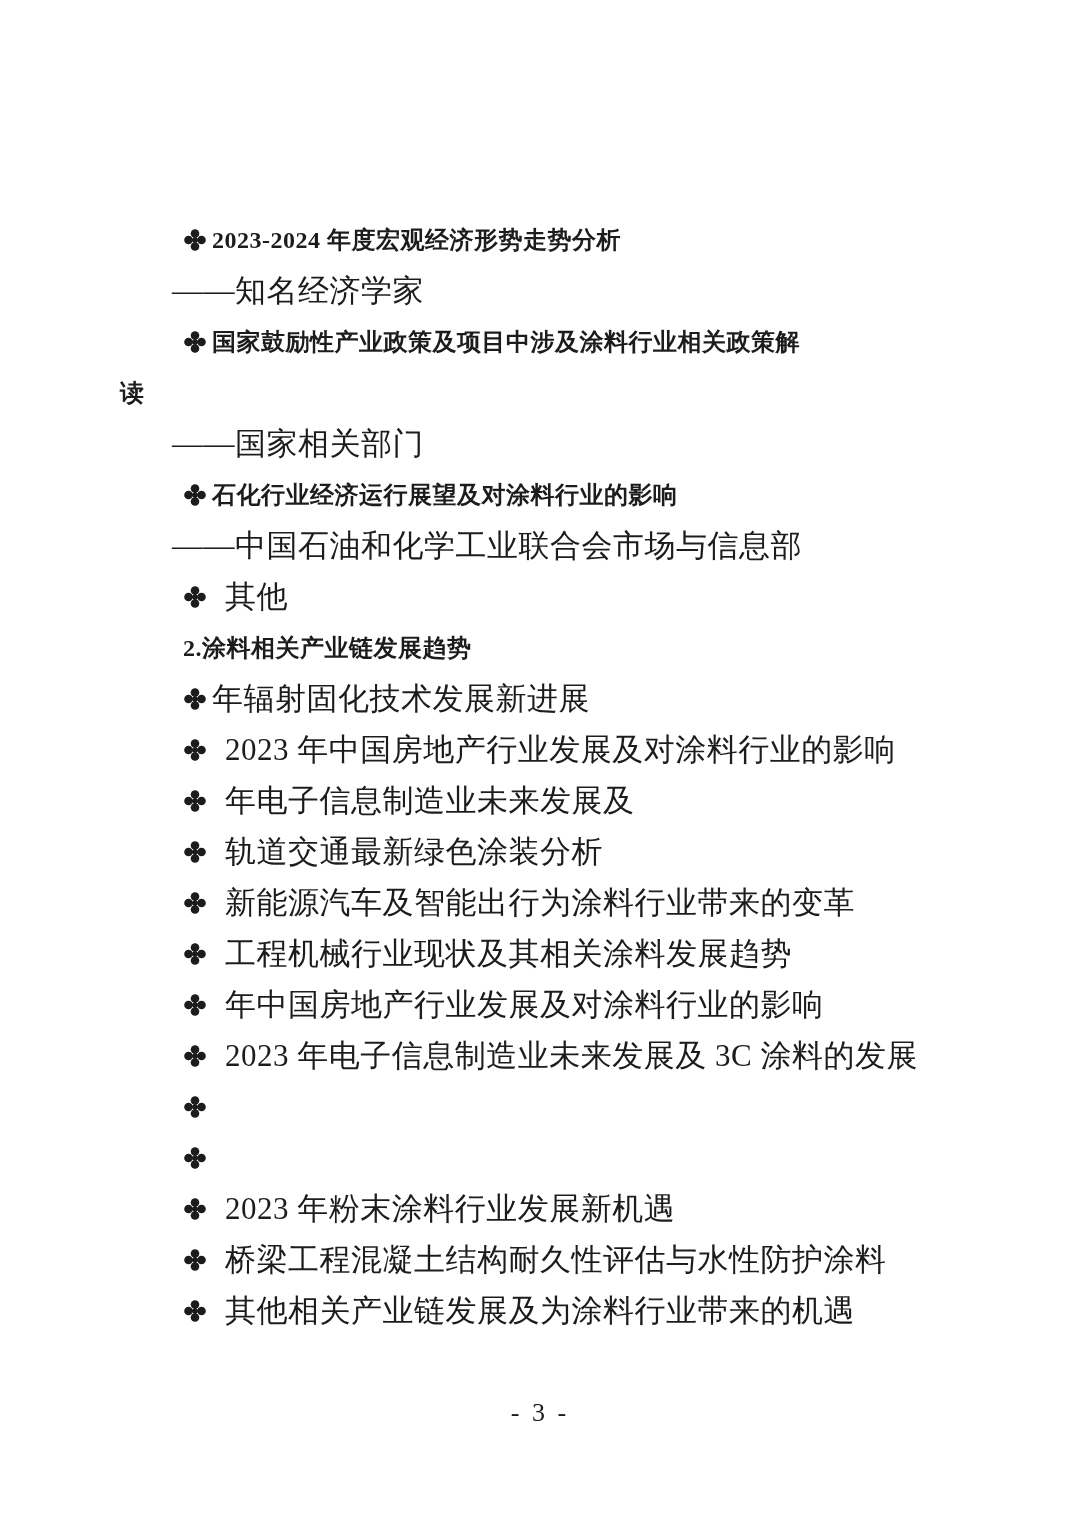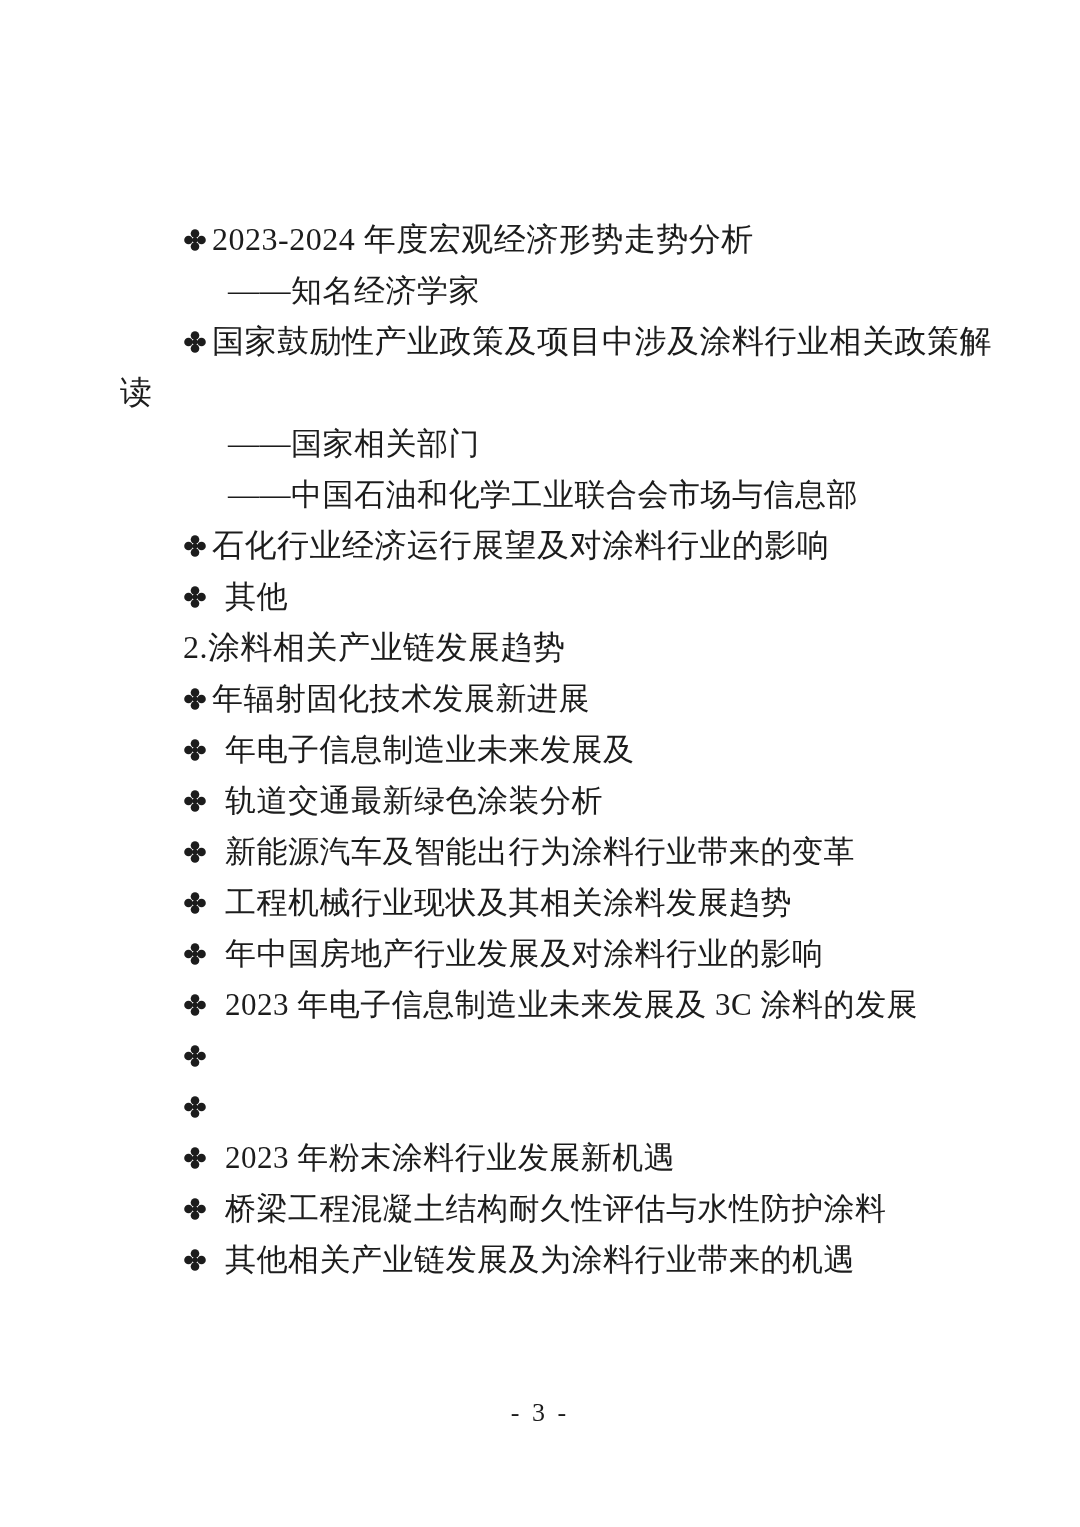--- a/index.html
+++ b/index.html
@@ -29,25 +29,25 @@
     right: 112px;
   }
   .row {
     height: 51px;
     display: flex;
     align-items: center;
     white-space: nowrap;
     font-size: 31px;
     letter-spacing: 0.5px;
   }
-  .row.bold { font-weight: normal; font-size: 32px; }
+  .row.bold { font-weight: bold; font-size: 24px; }
   .row .txt { display: inline-block; }
   
   .indent-item  { margin-left: 63px; }   
-  .indent-dash  { margin-left: 108px; }  
+  .indent-dash  { margin-left: 52px; }  
   .indent-none  { margin-left: 0; }      
   .bullet {
     display: inline-flex;
     align-items: center;
     justify-content: center;
     width: 24px;
     height: 24px;
     margin-right: 5px;
     flex: 0 0 auto;
   }
@@ -105,33 +105,33 @@
     </div>
 
     <div class="row bold indent-none">
       <span class="txt">读</span>
     </div>
 
     <div class="row indent-dash">
       <span class="txt">——国家相关部门</span>
     </div>
 
+    <div class="row bold indent-item">
+      <span class="bullet">
+          <svg width="22" height="22" viewBox="0 0 22 22">
+            <use href="#clover"></use>
+          </svg>
+        </span>
+      <span class="txt">石化行业经济运行展望及对涂料行业的影响</span>
+    </div>
+
     <div class="row indent-dash">
       <span class="txt">——中国石油和化学工业联合会市场与信息部</span>
     </div>
 
-    <div class="row bold indent-item">
-      <span class="bullet">
-          <svg width="22" height="22" viewBox="0 0 22 22">
-            <use href="#clover"></use>
-          </svg>
-        </span>
-      <span class="txt">石化行业经济运行展望及对涂料行业的影响</span>
-    </div>
-
     <div class="row indent-item wide-gap">
       <span class="bullet">
           <svg width="22" height="22" viewBox="0 0 22 22">
             <use href="#clover"></use>
           </svg>
         </span>
       <span class="txt">其他</span>
     </div>
 
     <div class="row bold indent-item">
@@ -140,20 +140,28 @@
 
     <div class="row indent-item">
       <span class="bullet">
           <svg width="22" height="22" viewBox="0 0 22 22">
             <use href="#clover"></use>
           </svg>
         </span>
       <span class="txt">年辐射固化技术发展新进展</span>
     </div>
 
+    <div class="row indent-item wide-gap">
+      <span class="bullet">
+          <svg width="22" height="22" viewBox="0 0 22 22">
+            <use href="#clover"></use>
+          </svg>
+        </span>
+      <span class="txt">2023 年中国房地产行业发展及对涂料行业的影响</span>
+    </div>
 
     <div class="row indent-item wide-gap">
       <span class="bullet">
           <svg width="22" height="22" viewBox="0 0 22 22">
             <use href="#clover"></use>
           </svg>
         </span>
       <span class="txt">年电子信息制造业未来发展及</span>
     </div>
 

